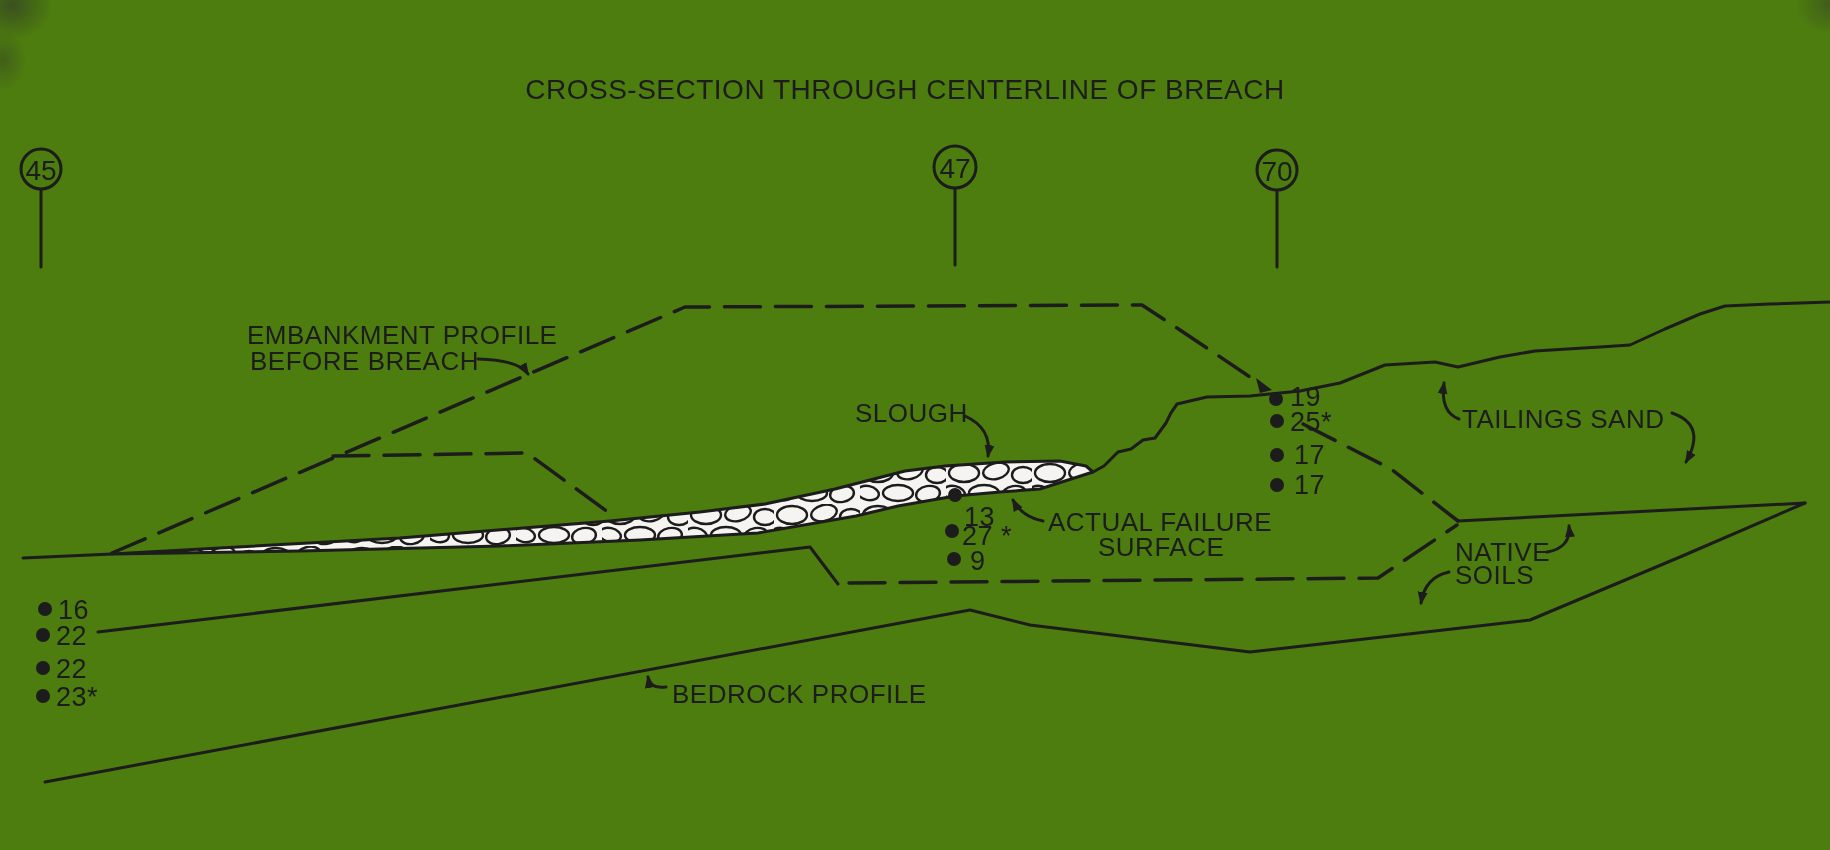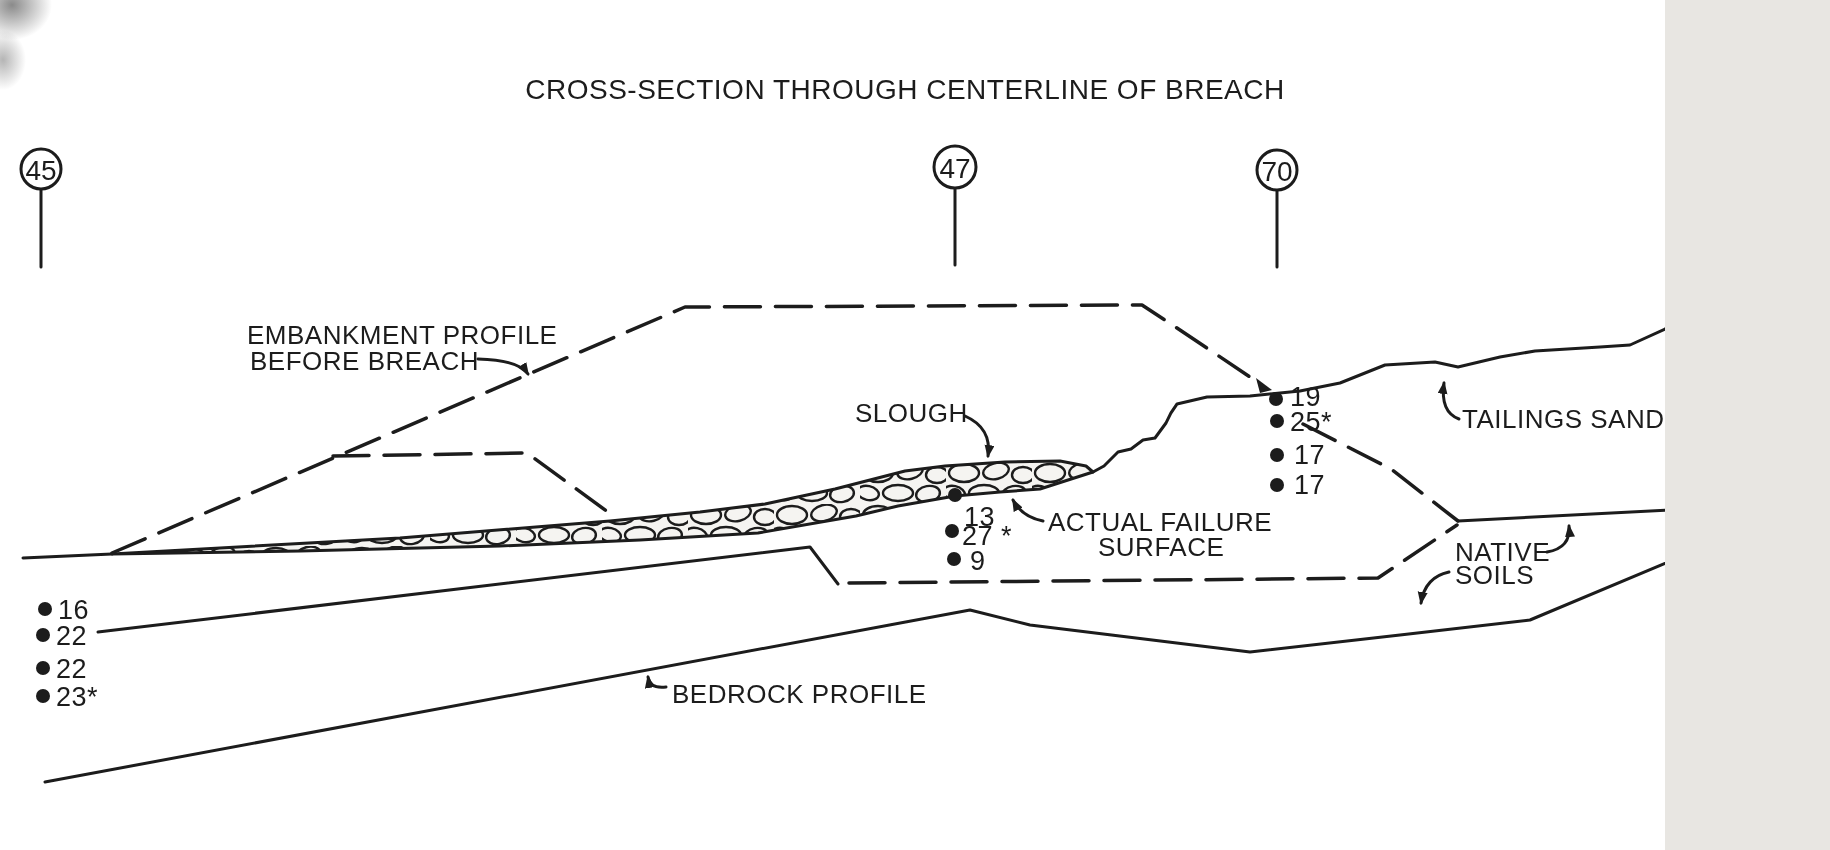--- a/index.html
+++ b/index.html
@@ -1,18 +1,18 @@
 <!DOCTYPE html>
 <html><head>
 <meta charset="utf-8">
 <style>
   html,body{margin:0;padding:0;background:#e8e6e2;}
   .stage{
-    position:relative;width:1665px;height:850px;overflow:hidden;
-    background:#ffffff;
+    position:relative;width:1830px;height:850px;overflow:hidden;
+    background:#4d7c0f;
     font-family:"Liberation Sans", sans-serif;
   }
   svg{position:absolute;left:0;top:0;}
   .ink{stroke:#1c1c1c;fill:none;stroke-linecap:round;stroke-linejoin:round;}
   text{fill:#1c1c1c;font-family:"Liberation Sans", sans-serif;}
   .lbl{font-size:26px;letter-spacing:0.5px;}
   .num{font-size:27px;letter-spacing:0.5px;}
   .bh{font-size:28px;text-anchor:middle;}
   .title{font-size:28px;letter-spacing:0.5px;text-anchor:middle;}
   .smudge{position:absolute;background:radial-gradient(closest-side,#2b2b2b,rgba(43,43,43,0));opacity:.55;border-radius:50%;}

